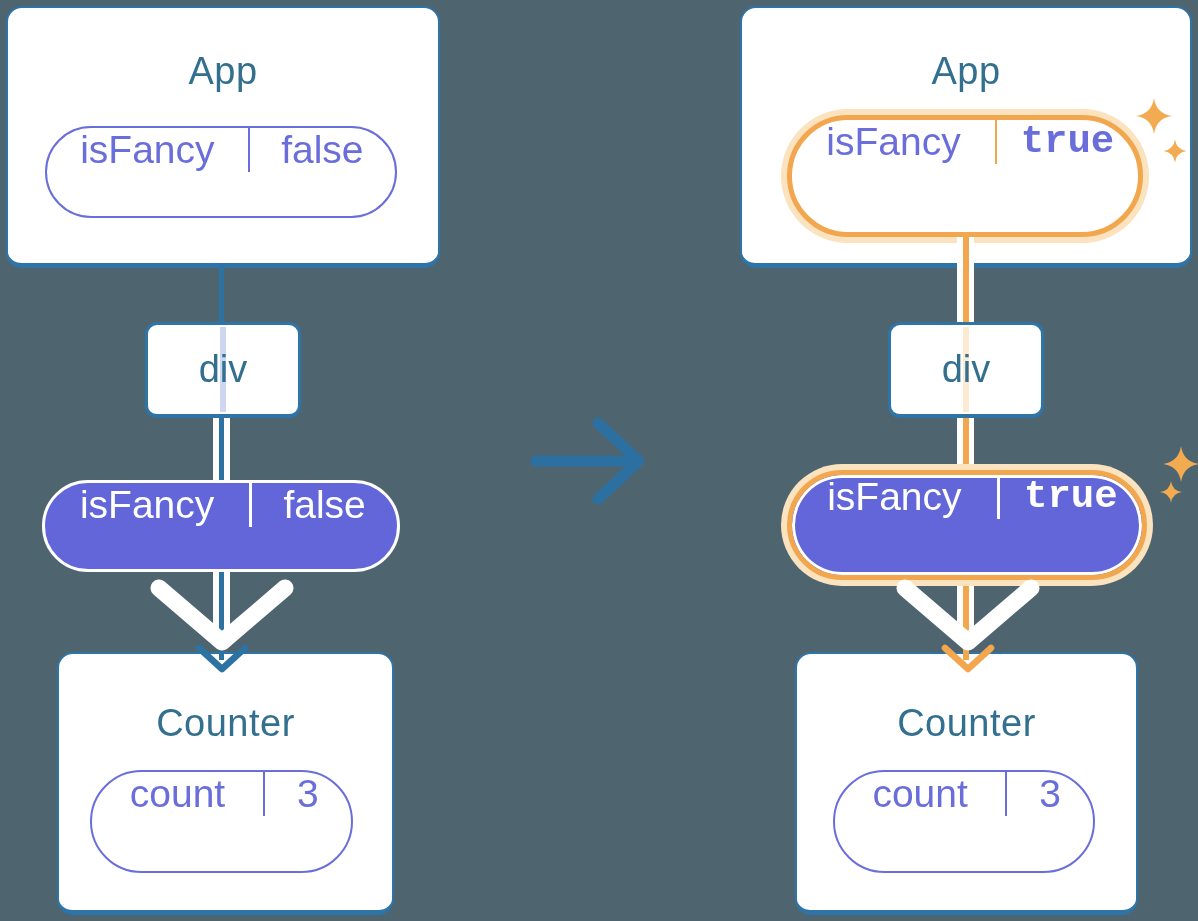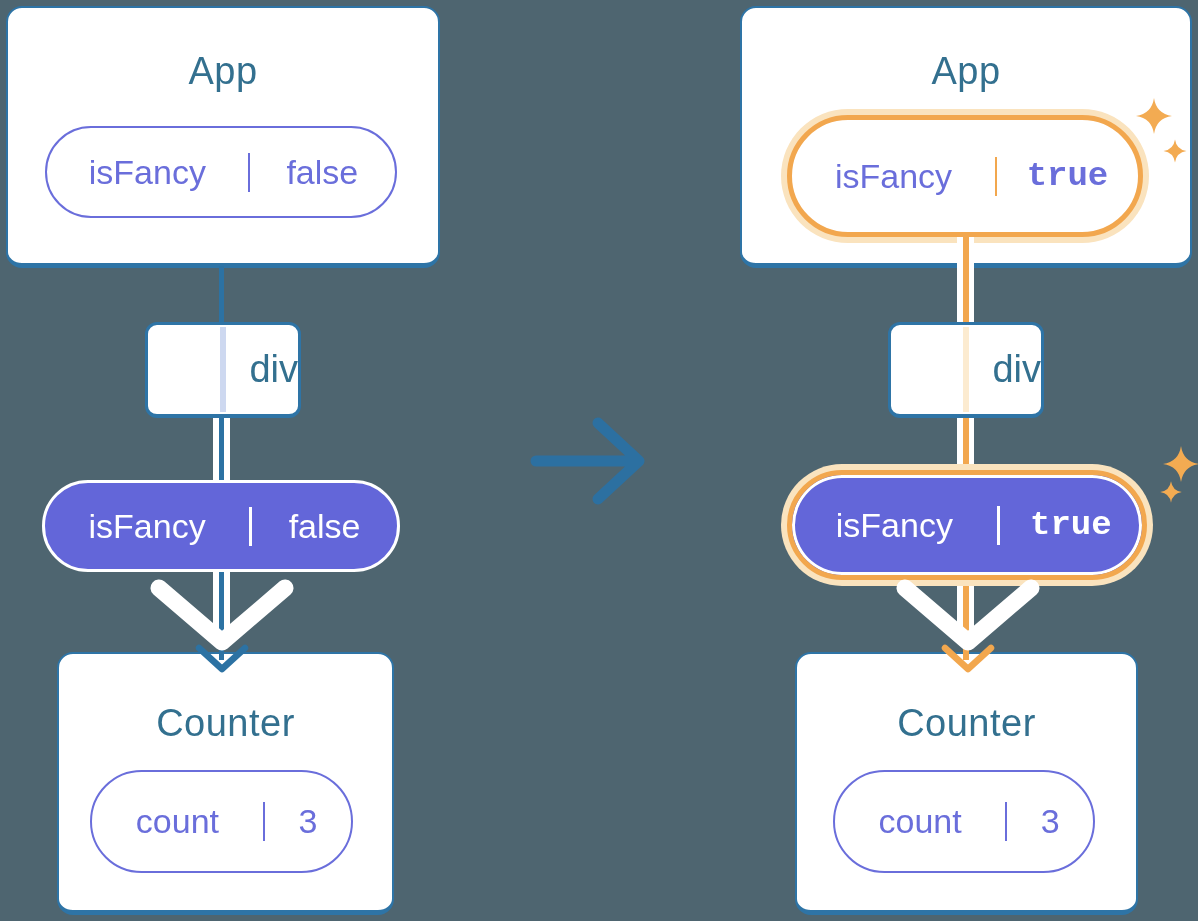--- a/index.html
+++ b/index.html
@@ -12,29 +12,29 @@
     position:absolute;background:#fff;box-sizing:border-box;
     border:2px solid #2E74A6;border-bottom-width:5px;border-radius:16px;z-index:1;
   }
   .card-title{
     position:absolute;left:0;right:0;text-align:center;
     color:#33708F;font-size:38px;font-weight:500;letter-spacing:.5px;z-index:1;
   }
   .node-box{
     position:absolute;background:#fff;box-sizing:border-box;
     border:3px solid #2E74A6;border-bottom-width:4px;border-radius:12px;
-    display:flex;align-items:center;justify-content:flex-end;
+    display:flex;align-items:center;justify-content:center;
     color:#33708F;font-size:38px;font-weight:500;z-index:1;
   }
   .node-box .label{position:relative;z-index:1;}
   .node-line{position:absolute;top:2px;bottom:2px;left:50%;margin-left:-3px;width:6px;z-index:0;}
   
   .pill{
     position:absolute;display:flex;box-sizing:border-box;z-index:3;
-    font-size:34px;align-items:center;
+    font-size:39px;align-items:flex-start;
   }
   .pill .cell{display:flex;align-items:center;justify-content:center;}
   .pill.outline{border:2px solid #6A6EDB;border-radius:54px;color:#6A6EDB;background:transparent;}
   .pill.outline .cell.name{border-right:2px solid #6A6EDB;}
   .pill.solid{background:#6366D9;border:3px solid #fff;border-radius:50px;color:#fff;}
   .pill.solid .cell.name{border-right:3px solid #fff;}
   .pill.hl-outline{
     background:#fff;border:5px solid #F2A74E;border-radius:62px;color:#6A6EDB;
     box-shadow:0 0 0 6px #FAE3BE;
   }

